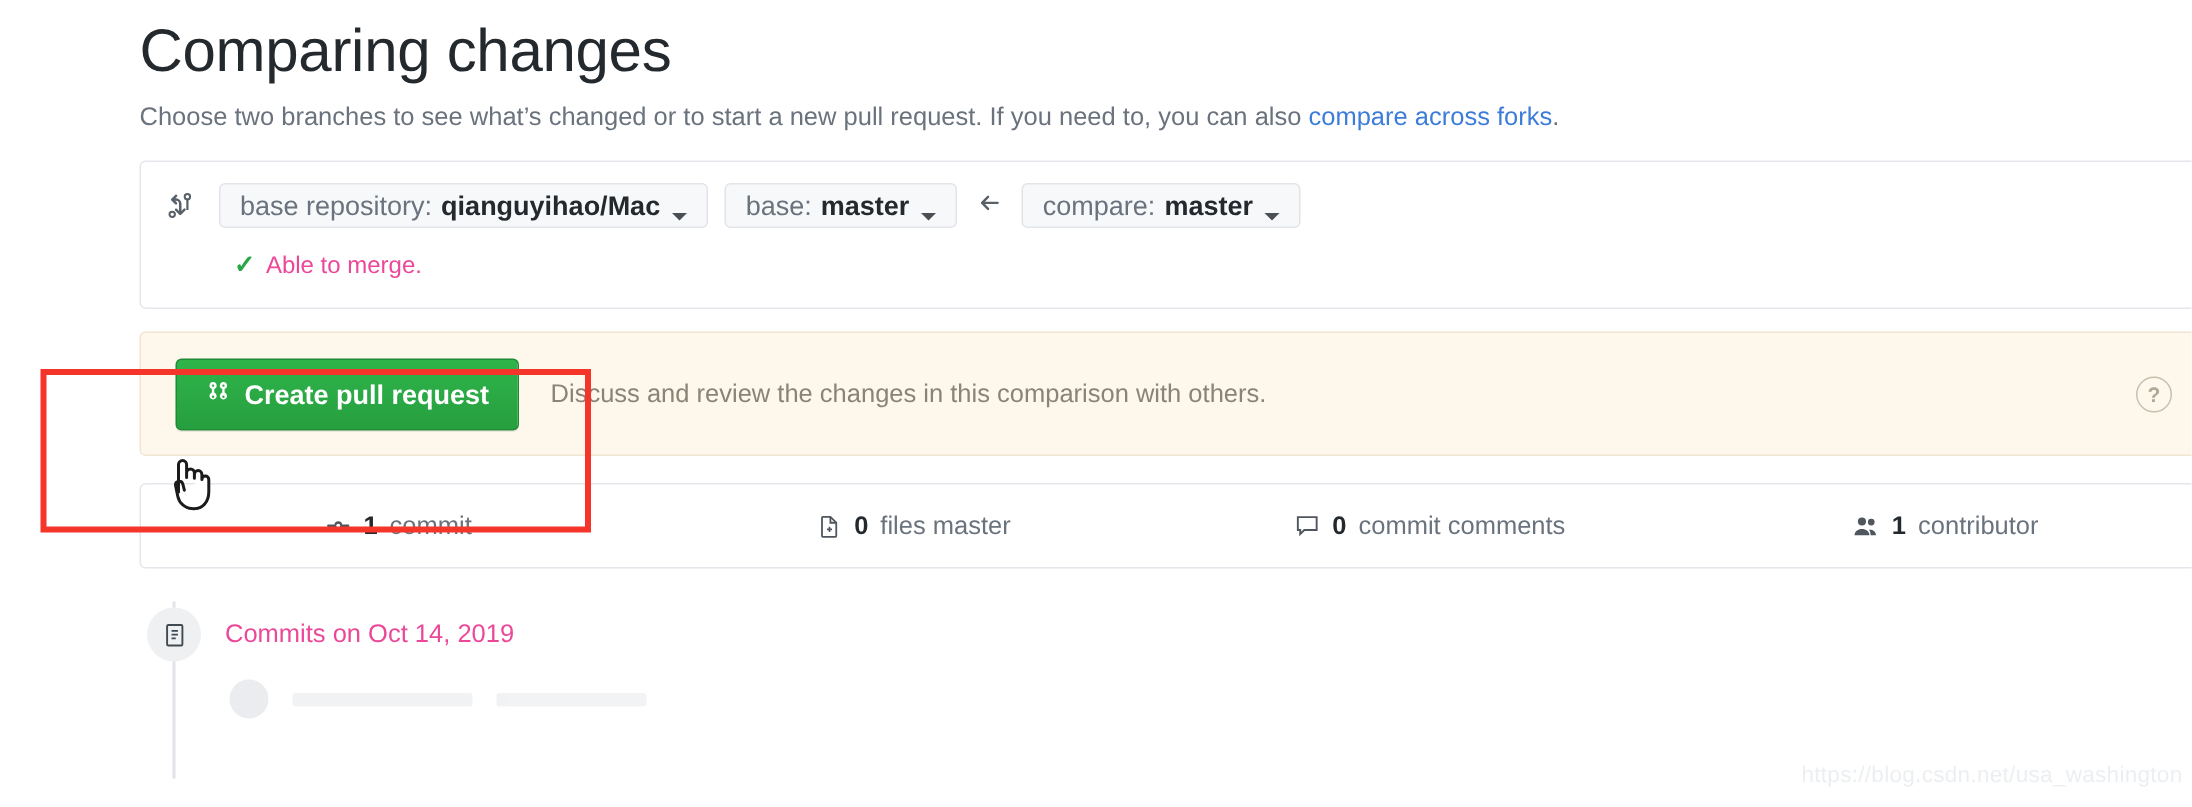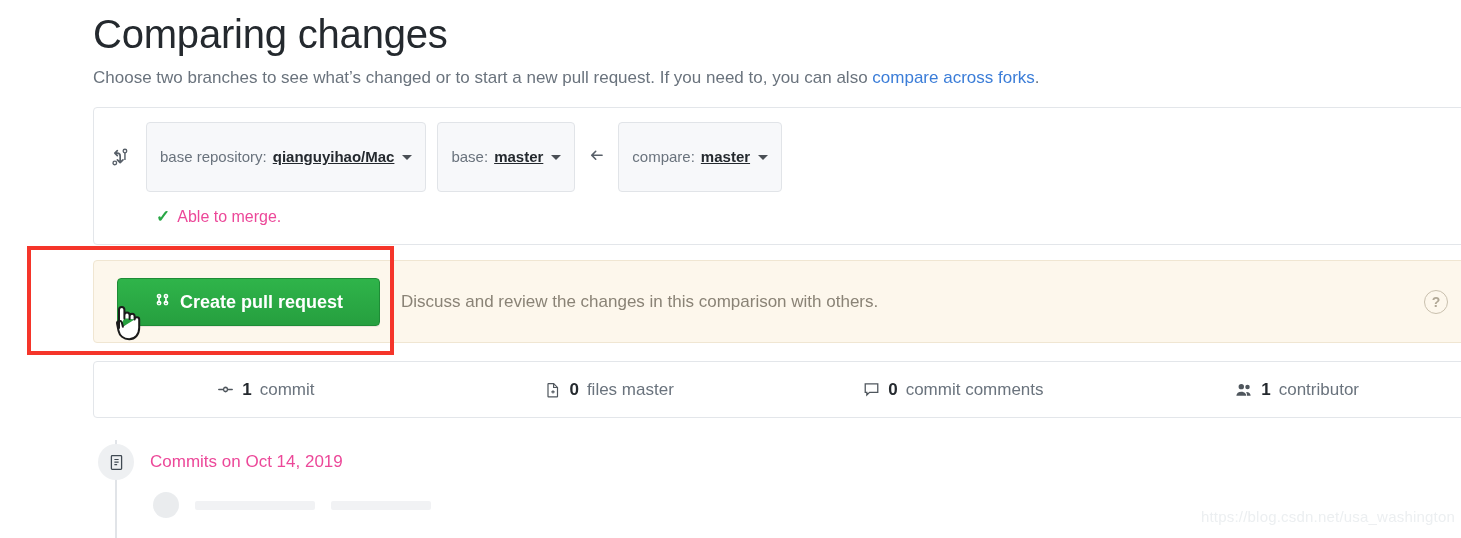--- a/index.html
+++ b/index.html
@@ -66,35 +66,34 @@
     height: 22px;
     display: inline-flex;
     align-items: center;
     justify-content: center;
     color: #586069;
     flex: 0 0 auto;
     margin-right: 3px;
   }
   .select-btn {
     display: inline-flex;
-    align-items: center;
+    align-items: flex-end;
     gap: 6px;
     background: #f7f8fa;
     border: 1px solid #e1e4e8;
     border-radius: 4px;
-    padding: 24px 13px;
-    font-size: 15px;
+    padding: 4px 13px;
+    font-size: 18px;
     color: #6a737d;
     line-height: 20px;
     white-space: nowrap;
   }
   .select-btn b {
     color: #24292e;
     font-weight: 700;
-    text-decoration: underline;
   }
   .caret {
     display: inline-block;
     width: 0; height: 0;
     border-left: 5px solid transparent;
     border-right: 5px solid transparent;
     border-top: 5px solid #4a4f55;
     margin-left: 2px;
   }
   .arrow-left {
@@ -136,21 +135,21 @@
     box-sizing: border-box;
     position: relative;
   }
   .create-pr-btn {
     background: linear-gradient(#2fb44a, #269f3f);
     border: 1px solid #1e8c36;
     border-radius: 4px;
     color: #fff;
     font-size: 18px;
     font-weight: 700;
-    padding: 12px 36px;
+    padding: 12px 19px;
     display: inline-flex;
     align-items: center;
     gap: 9px;
     line-height: 22px;
     cursor: pointer;
     box-shadow: 0 1px 0 rgba(27,31,35,0.08);
   }
   .pr-desc {
     margin-left: 21px;
     font-size: 17px;

